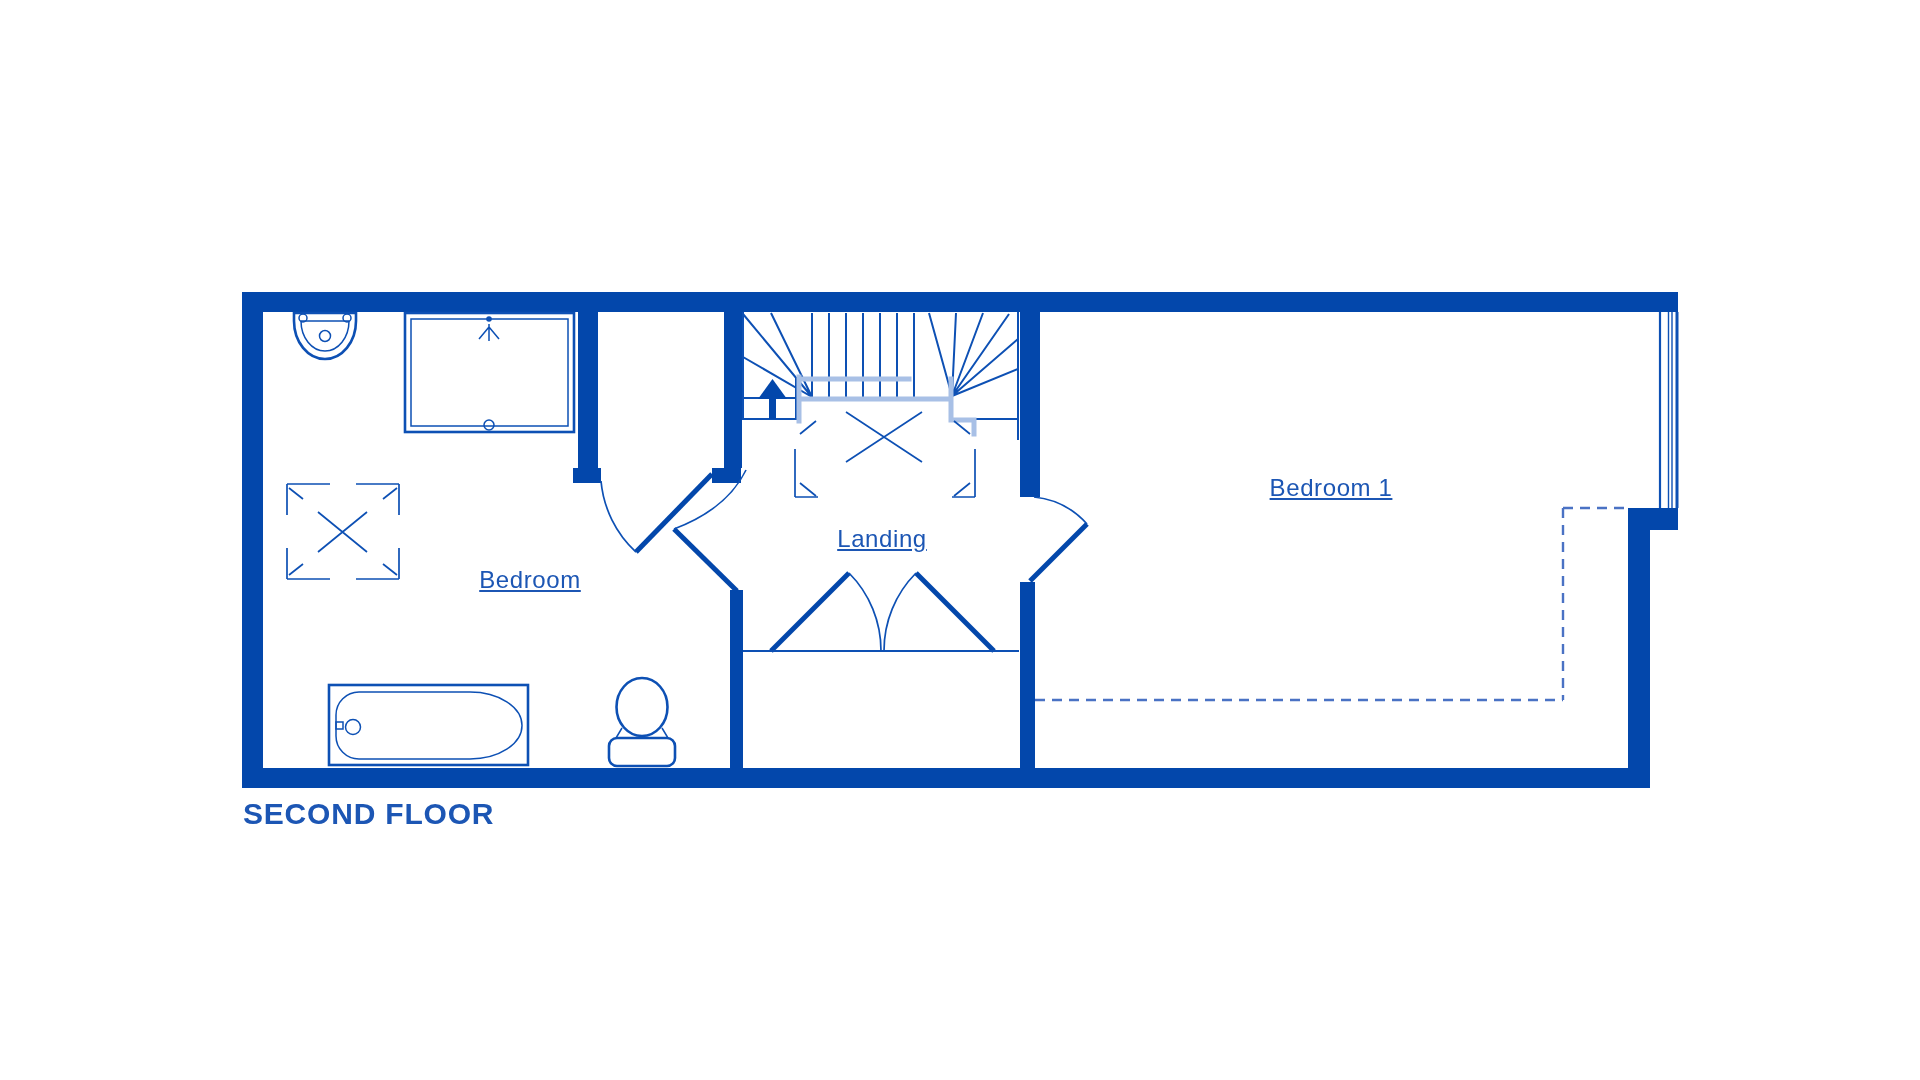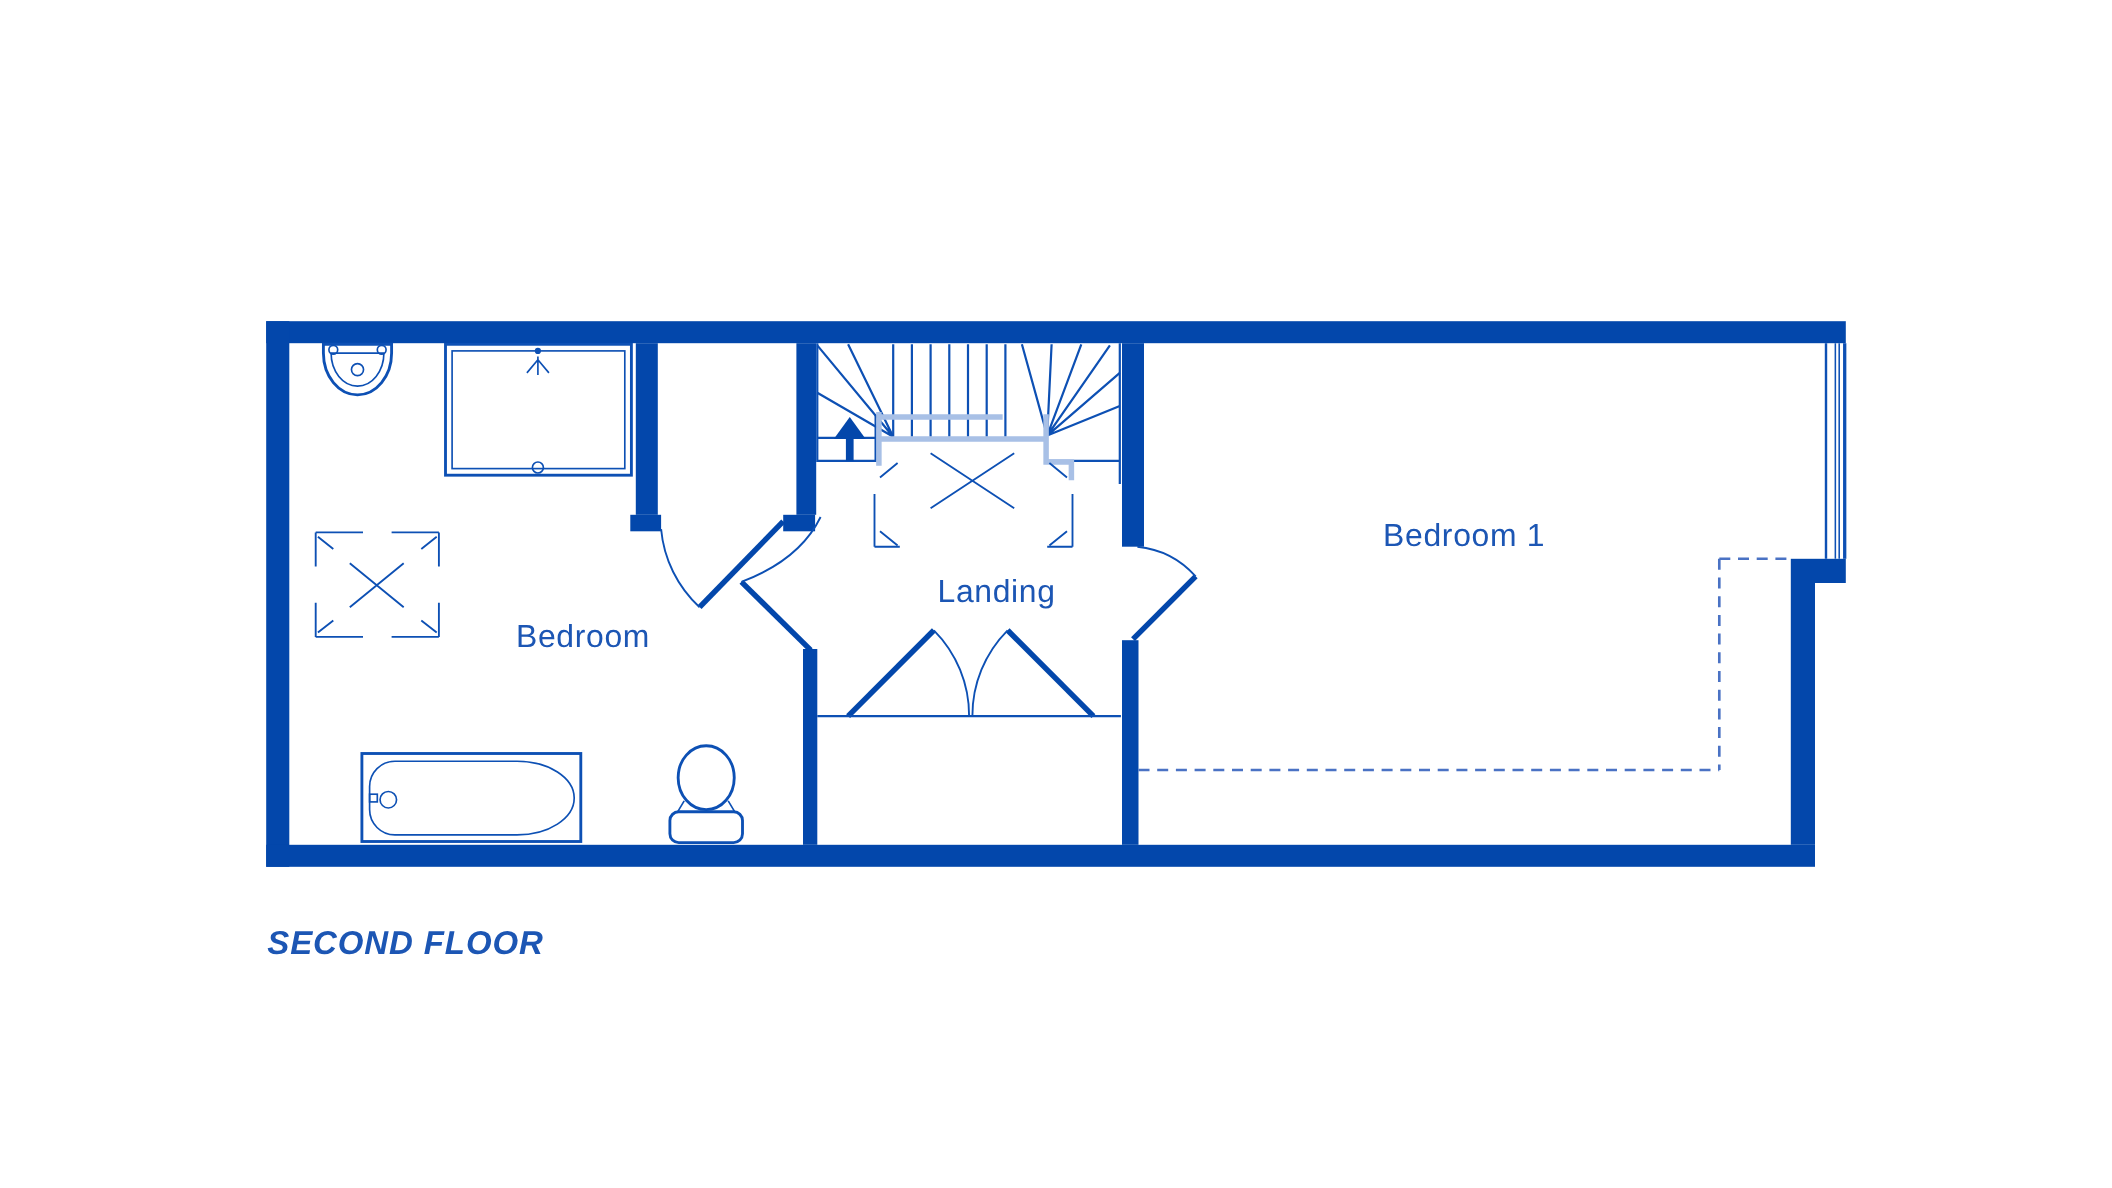--- a/index.html
+++ b/index.html
@@ -24,22 +24,22 @@
   .tline-thin{stroke:var(--line);stroke-width:1.7;fill:none;}
   .fline{stroke:var(--fixture);stroke-width:2.6;fill:none;}
   .fline-in{stroke:var(--fixture);stroke-width:1.5;fill:none;}
   .leaf{stroke:var(--wall);stroke-width:5;fill:none;stroke-linecap:butt;}
   .arc{stroke:var(--line);stroke-width:1.7;fill:none;}
   .prail{stroke:var(--pale_rail);stroke-width:5;fill:none;stroke-linecap:square;}
   .dash{stroke:var(--dashed);stroke-width:2.4;fill:none;stroke-dasharray:10 7;}
   .winlin{stroke:var(--line);fill:none;}
   .room-label{
     position:absolute;transform:translate(-50%,-50%);
-    color:var(--label_text);font-size:29px;font-weight:500;
-    letter-spacing:0.6px;white-space:nowrap;
+    color:var(--label_text);font-size:24px;font-weight:500;
+    letter-spacing:0.6px;white-space:nowrap;text-decoration:underline;
   }
   .floor-title{
     position:absolute;color:var(--title_text);
     font-size:30px;font-weight:800;letter-spacing:0.8px;white-space:nowrap;
   }
 </style>
 </head>
 <body>
 
 <div class="stage">
@@ -140,18 +140,18 @@
       <path class="arc" d="M1087,524 A82,82 0 0 0 1034,497"></path>
     </g>
 
     <path class="tline" d="M743,651 H1019"></path>
 
     <path class="dash" d="M1563,508 H1628 M1563,508 V700 M1035,700 H1563"></path>
   </svg>
 
   <div class="room-label" style="left:530px;top:580px;">Bedroom</div>
 
-  <div class="room-label" style="left:882px;top:539px;margin-left:24px;">Landing</div>
+  <div class="room-label" style="left:882px;top:539px;">Landing</div>
 
   <div class="room-label" style="left:1331px;top:488px;">Bedroom 1</div>
 
-  <div class="floor-title" style="left:243px;top:841px;font-style:italic;">SECOND FLOOR</div>
+  <div class="floor-title" style="left:243px;top:797px;">SECOND FLOOR</div>
 </div>
 
 </body></html>

